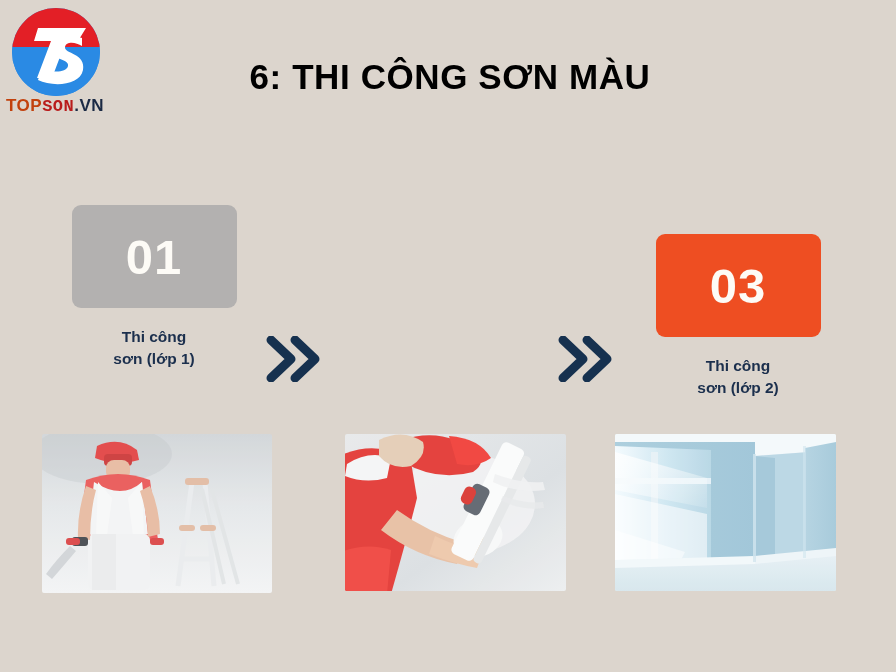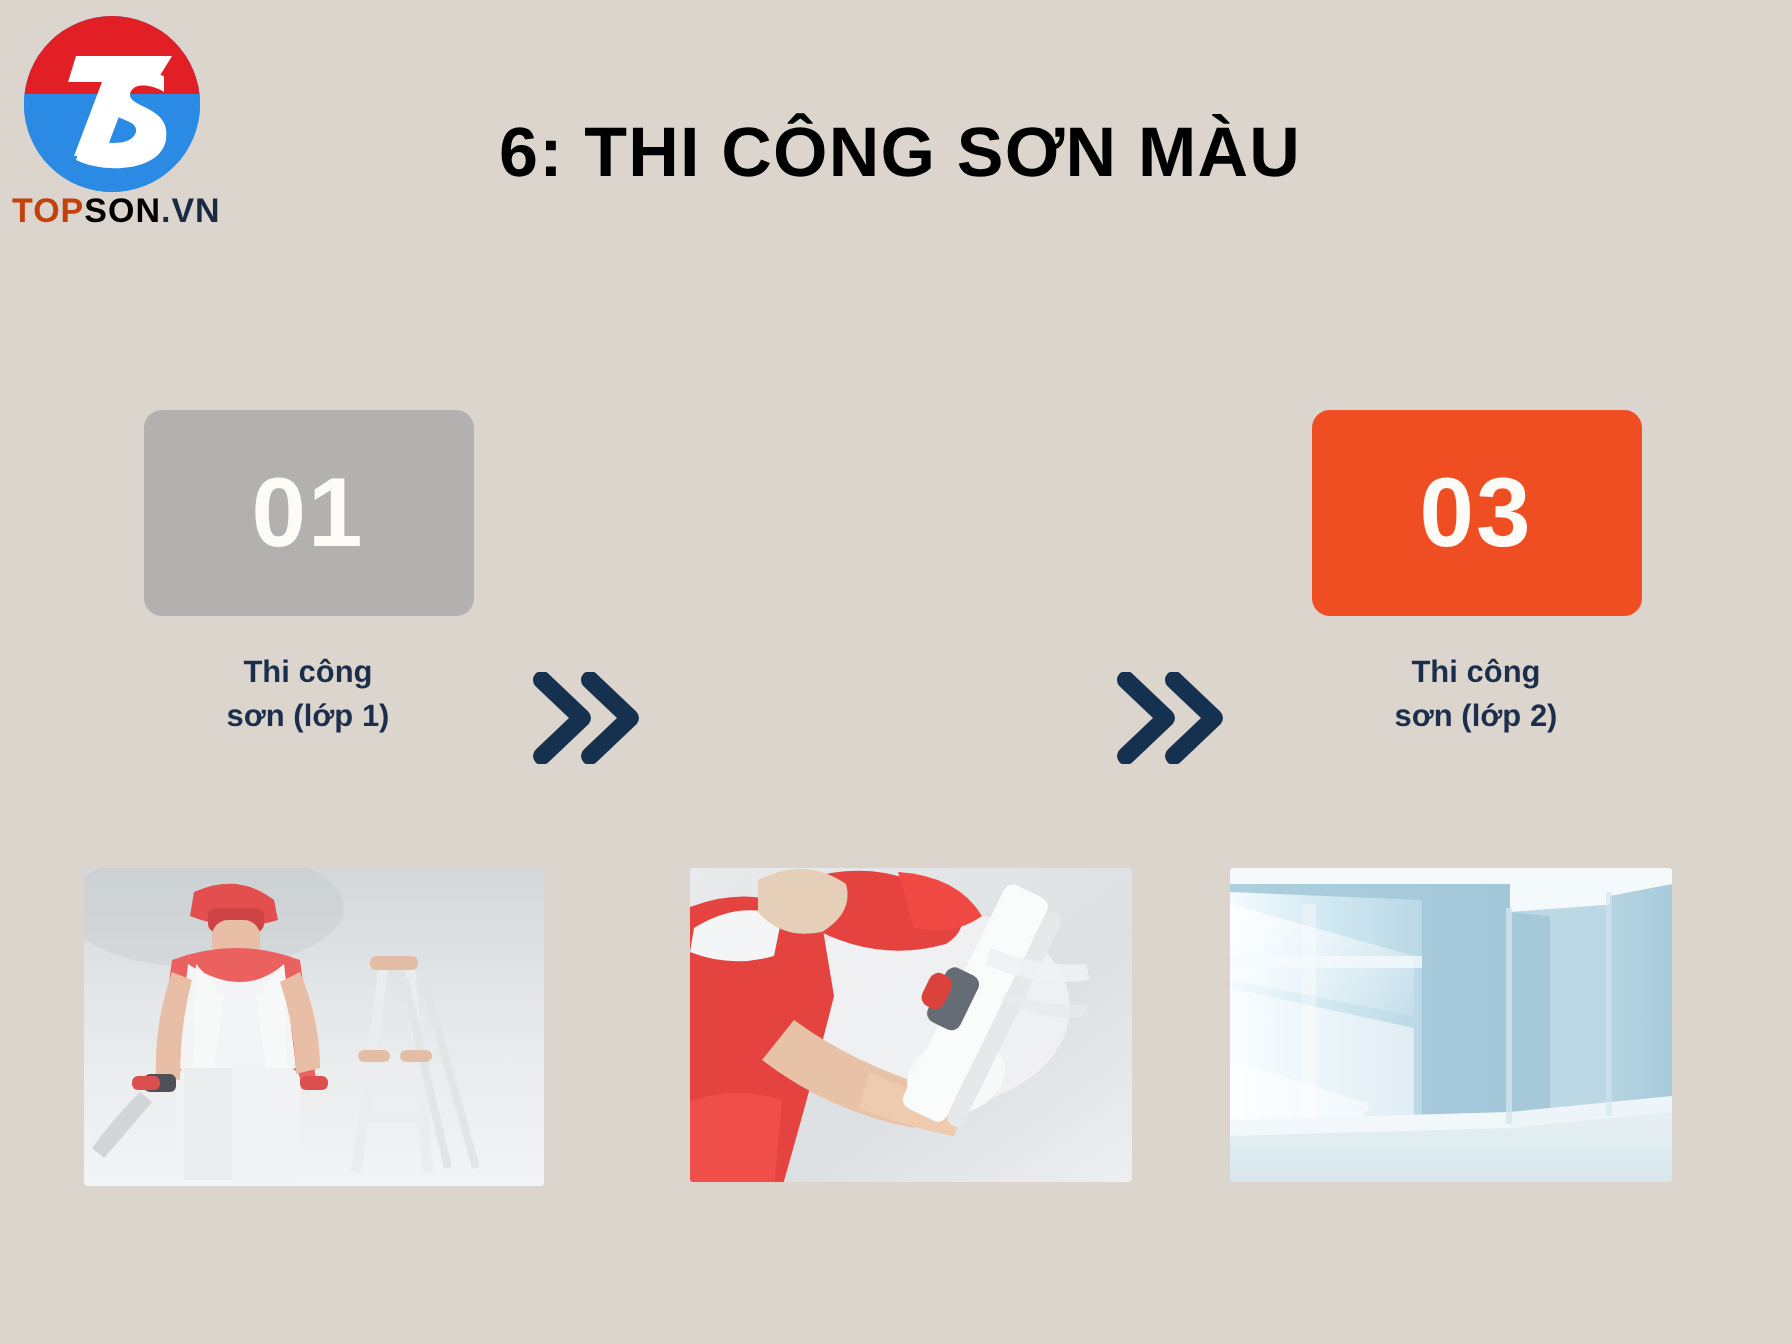--- a/index.html
+++ b/index.html
@@ -57,21 +57,21 @@
     left: 0;
     top: 90px;
     width: 116px;
     font-size: 17px;
     font-weight: 700;
     letter-spacing: 0.5px;
     font-family: "Liberation Sans", sans-serif;
     white-space: nowrap;
   }
   .lw-top { color: #c2410c; }
-  .lw-son { color: #000000; }
+  .lw-son { color: #b91c1c; font-family: Liberation Mono, monospace; }
   .lw-vn  { color: #1b2a44; margin-top: 35px; }
 
   
   .page-title {
     position: absolute;
     left: 150px;
     top: 58px;
     width: 600px;
     text-align: center;
     color: #000000;
@@ -110,21 +110,21 @@
     align-items: center;
     justify-content: center;
     color: #fdfbf6;
     font-size: 49px;
     font-weight: 800;
     letter-spacing: 1px;
     font-family: "Liberation Sans", sans-serif;
   }
   .card-gray   { background: #b3b1b0; }
   .card-yellow { background: #e2cb74; }
-  .card-orange { background: #ee4e22; }
+  .card-orange { background: #ee4e22; margin-top: 29px; }
 
   .step-caption {
     margin-top: 18px;
     text-align: center;
     color: #1b2f4d;
     font-size: 15.5px;
     font-weight: 700;
     line-height: 1.45;
     font-family: "Liberation Sans", sans-serif;
     white-space: pre-line;

